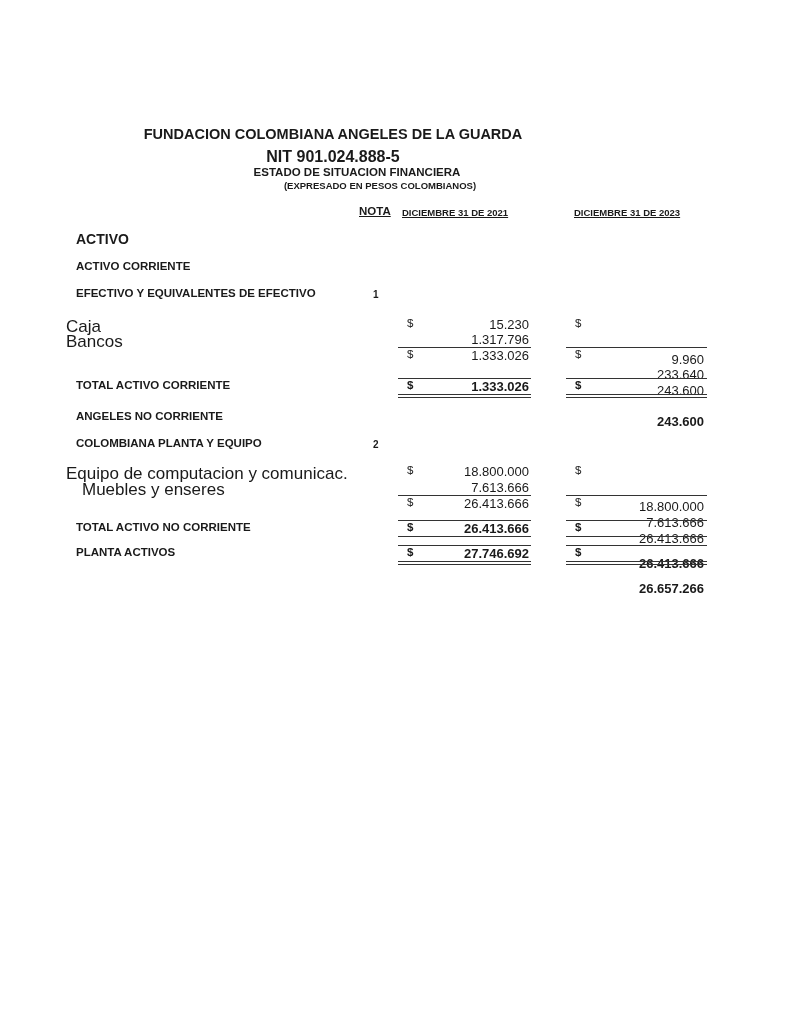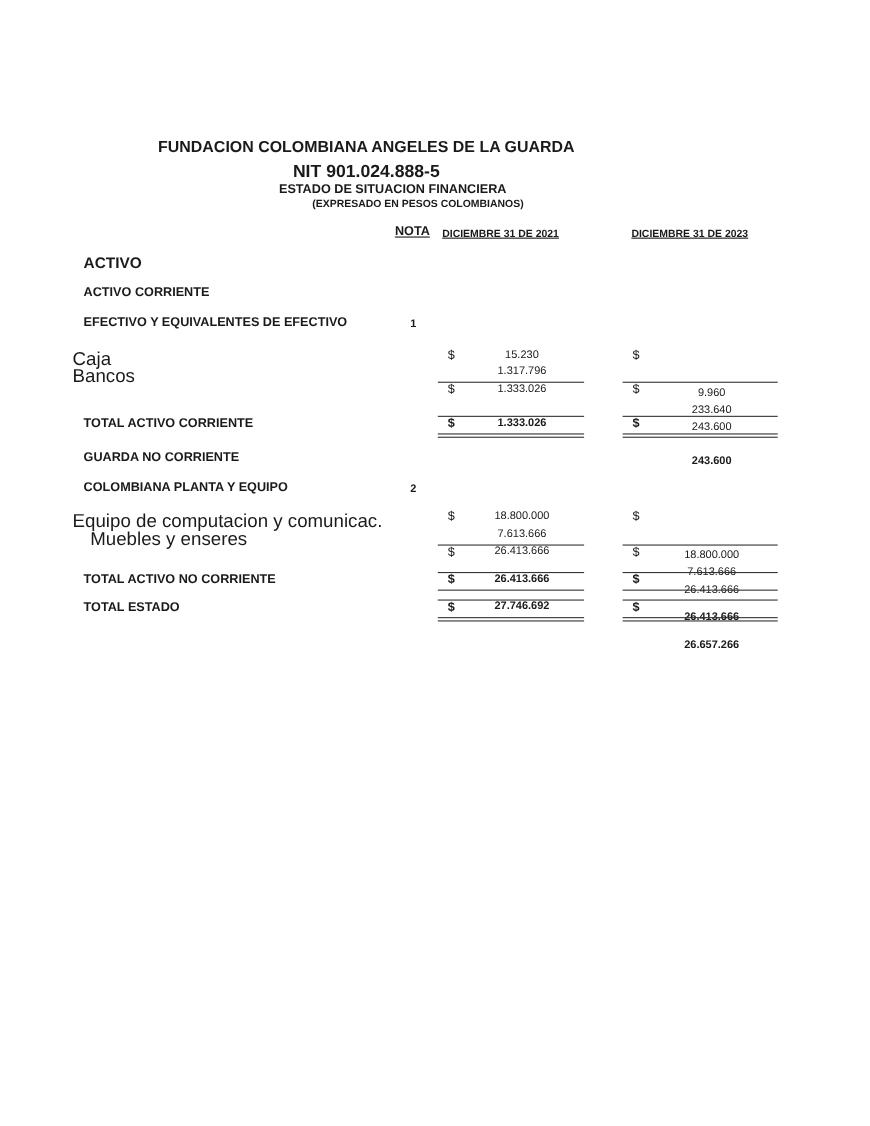--- a/index.html
+++ b/index.html
@@ -11,21 +11,21 @@
   .nit { top: 148px; font-size: 16px; font-weight: bold; }
   .estado { top: 166px; font-size: 11.5px; font-weight: bold; margin-left: 24px; }
   .expr { top: 180px; font-size: 9.5px; font-weight: bold; padding-left: 47px; }
   .hdr { top: 207px; font-size: 9.5px; font-weight: bold; text-decoration: underline; }
   .nota-hdr { top: 205px; left: 359px; font-size: 11.5px; font-weight: bold; text-decoration: underline; }
   .sec-big { font-size: 14px; font-weight: bold; left: 76px; }
   .sec { font-size: 11.5px; font-weight: bold; left: 76px; }
   .item { font-size: 17px; left: 66px; }
   .note { font-size: 10px; font-weight: bold; }
   .cur { font-size: 11.5px; }
-  .num { font-size: 10px; text-align: center; }
+  .num { font-size: 13px; text-align: right; }
   .bold { font-weight: bold; }
   .line { position: absolute; height: 0; border-top: 1.3px solid #333; }
   .dbl { position: absolute; height: 2px; border-top: 1.3px solid #333; border-bottom: 1.3px solid #333; }
   
   .c1cur { left: 407px; }
   .c1num { left: 420px; width: 109px; }
   .c2cur { left: 575px; }
   .c2num { left: 590px; width: 114px; margin-top: 35px; }
   .l1 { left: 398px; width: 133px; }
   .l2 { left: 566px; width: 141px; }
@@ -75,21 +75,21 @@
 <div>
   <div class="abs sec" style="top:379px;">TOTAL ACTIVO CORRIENTE</div>
   <div class="abs cur c1cur bold" style="top:379px;">$</div>
   <div class="abs num c1num bold" style="top:379px;">1.333.026</div>
   <div class="abs cur c2cur bold" style="top:379px;">$</div>
   <div class="abs num c2num bold" style="top:379px;">243.600</div>
 </div>
 <div class="dbl l1" style="top:394px;"></div>
 <div class="dbl l2" style="top:394px;"></div>
 
-<div class="abs sec" style="top:410px;">GUARDA NO CORRIENTE</div>
+<div class="abs sec" style="top:410px;">ANGELES NO CORRIENTE</div>
 <div class="abs sec" style="top:437px;">COLOMBIANA PLANTA Y EQUIPO</div>
 <div class="abs note" style="top:439px; left:373px;">2</div>
 
 <div>
   <div class="abs item" style="top:464px;">Equipo de computacion y comunicac.</div>
   <div class="abs cur c1cur" style="top:464px;">$</div>
   <div class="abs num c1num" style="top:464px;">18.800.000</div>
   <div class="abs cur c2cur" style="top:464px;">$</div>
   <div class="abs num c2num" style="top:464px;">18.800.000</div>
 </div>
@@ -117,20 +117,20 @@
   <div class="abs num c1num bold" style="top:521px;">26.413.666</div>
   <div class="abs cur c2cur bold" style="top:521px;">$</div>
   <div class="abs num c2num bold" style="top:521px;">26.413.666</div>
 </div>
 <div class="line l1" style="top:536px;"></div>
 <div class="line l2" style="top:536px;"></div>
 
 <div class="line l1" style="top:545px;"></div>
 <div class="line l2" style="top:545px;"></div>
 <div>
-  <div class="abs sec" style="top:546px;">TOTAL ESTADO</div>
+  <div class="abs sec" style="top:546px;">PLANTA ACTIVOS</div>
   <div class="abs cur c1cur bold" style="top:546px;">$</div>
   <div class="abs num c1num bold" style="top:546px;">27.746.692</div>
   <div class="abs cur c2cur bold" style="top:546px;">$</div>
   <div class="abs num c2num bold" style="top:546px;">26.657.266</div>
 </div>
 <div class="dbl l1" style="top:561px;"></div>
 <div class="dbl l2" style="top:561px;"></div>
 
 </body></html>

